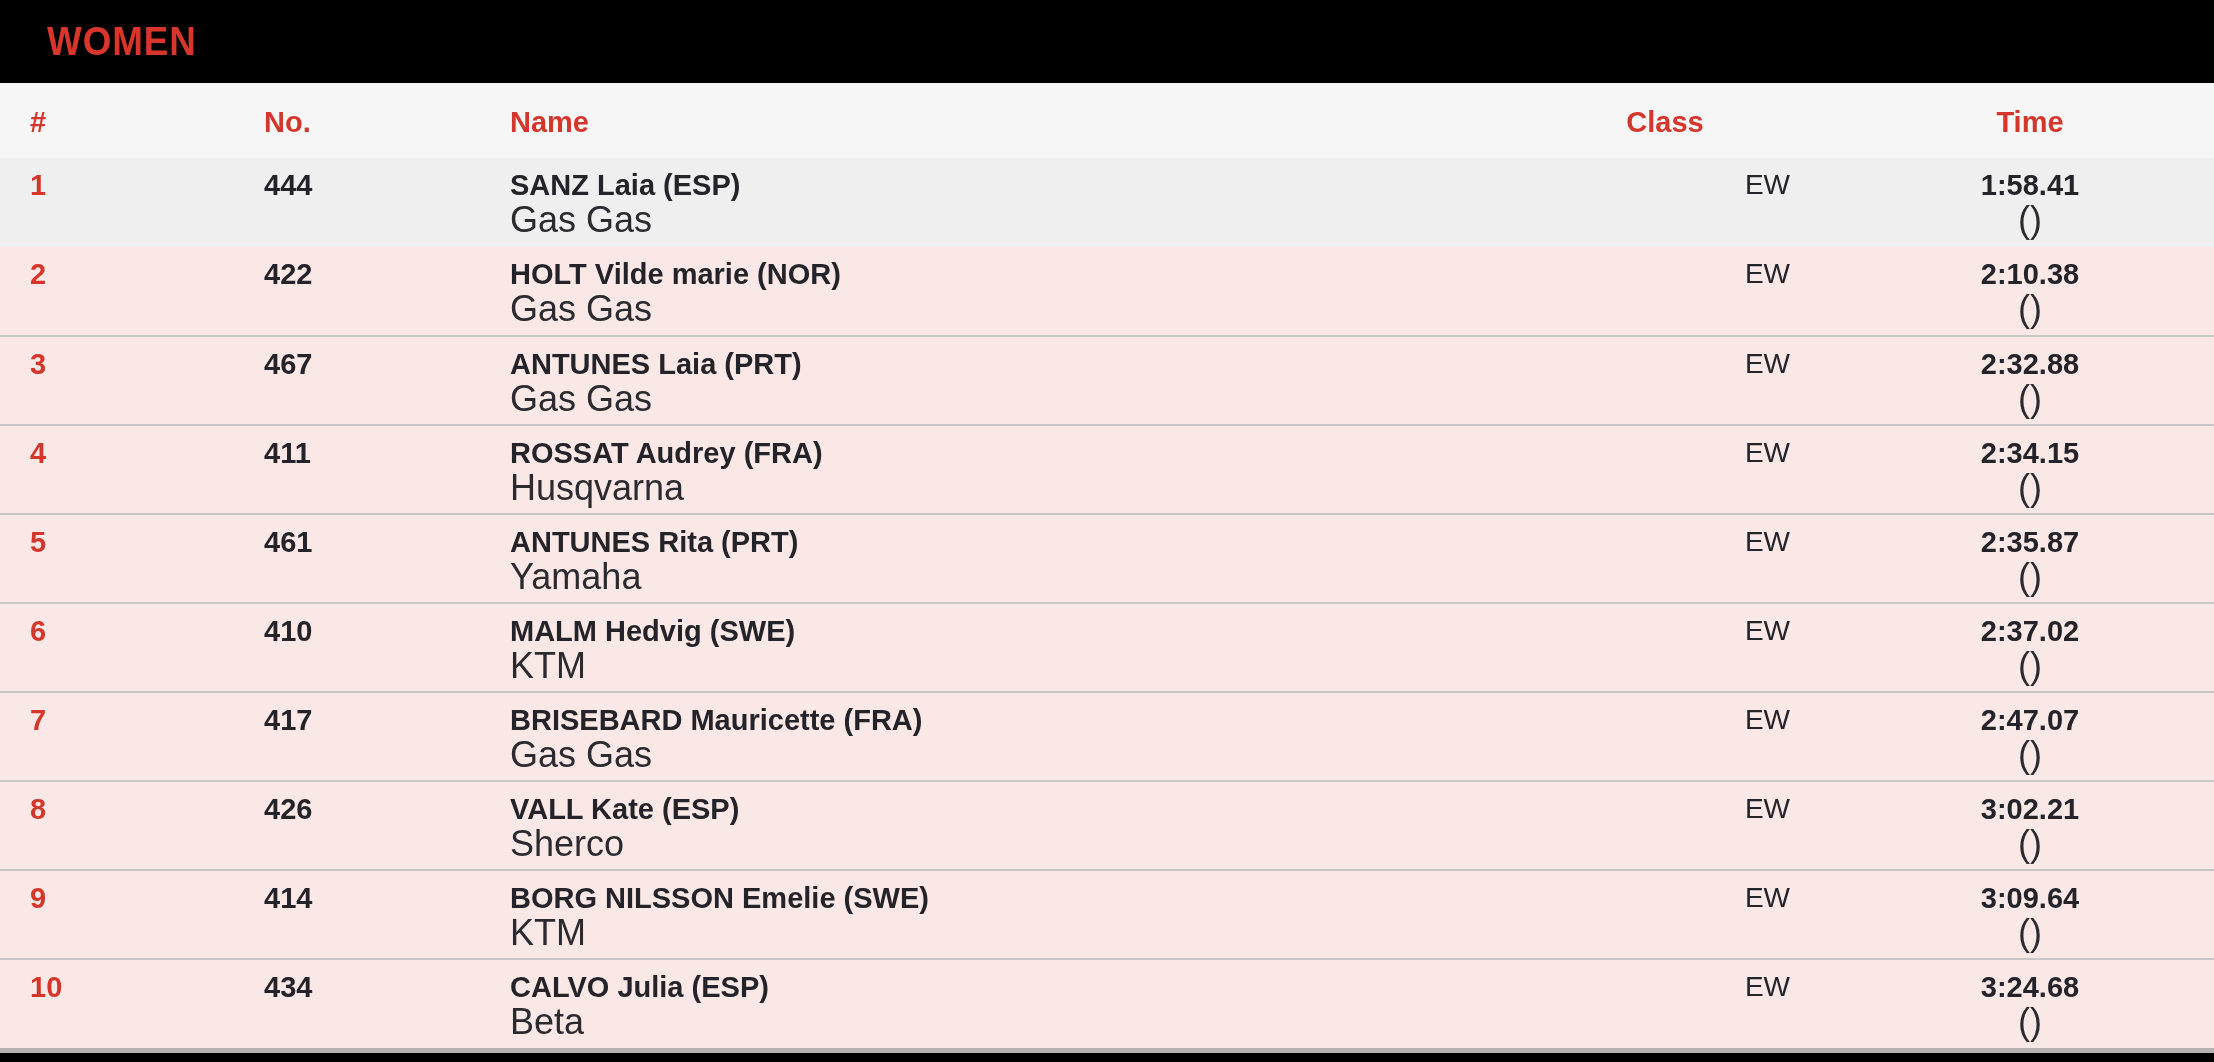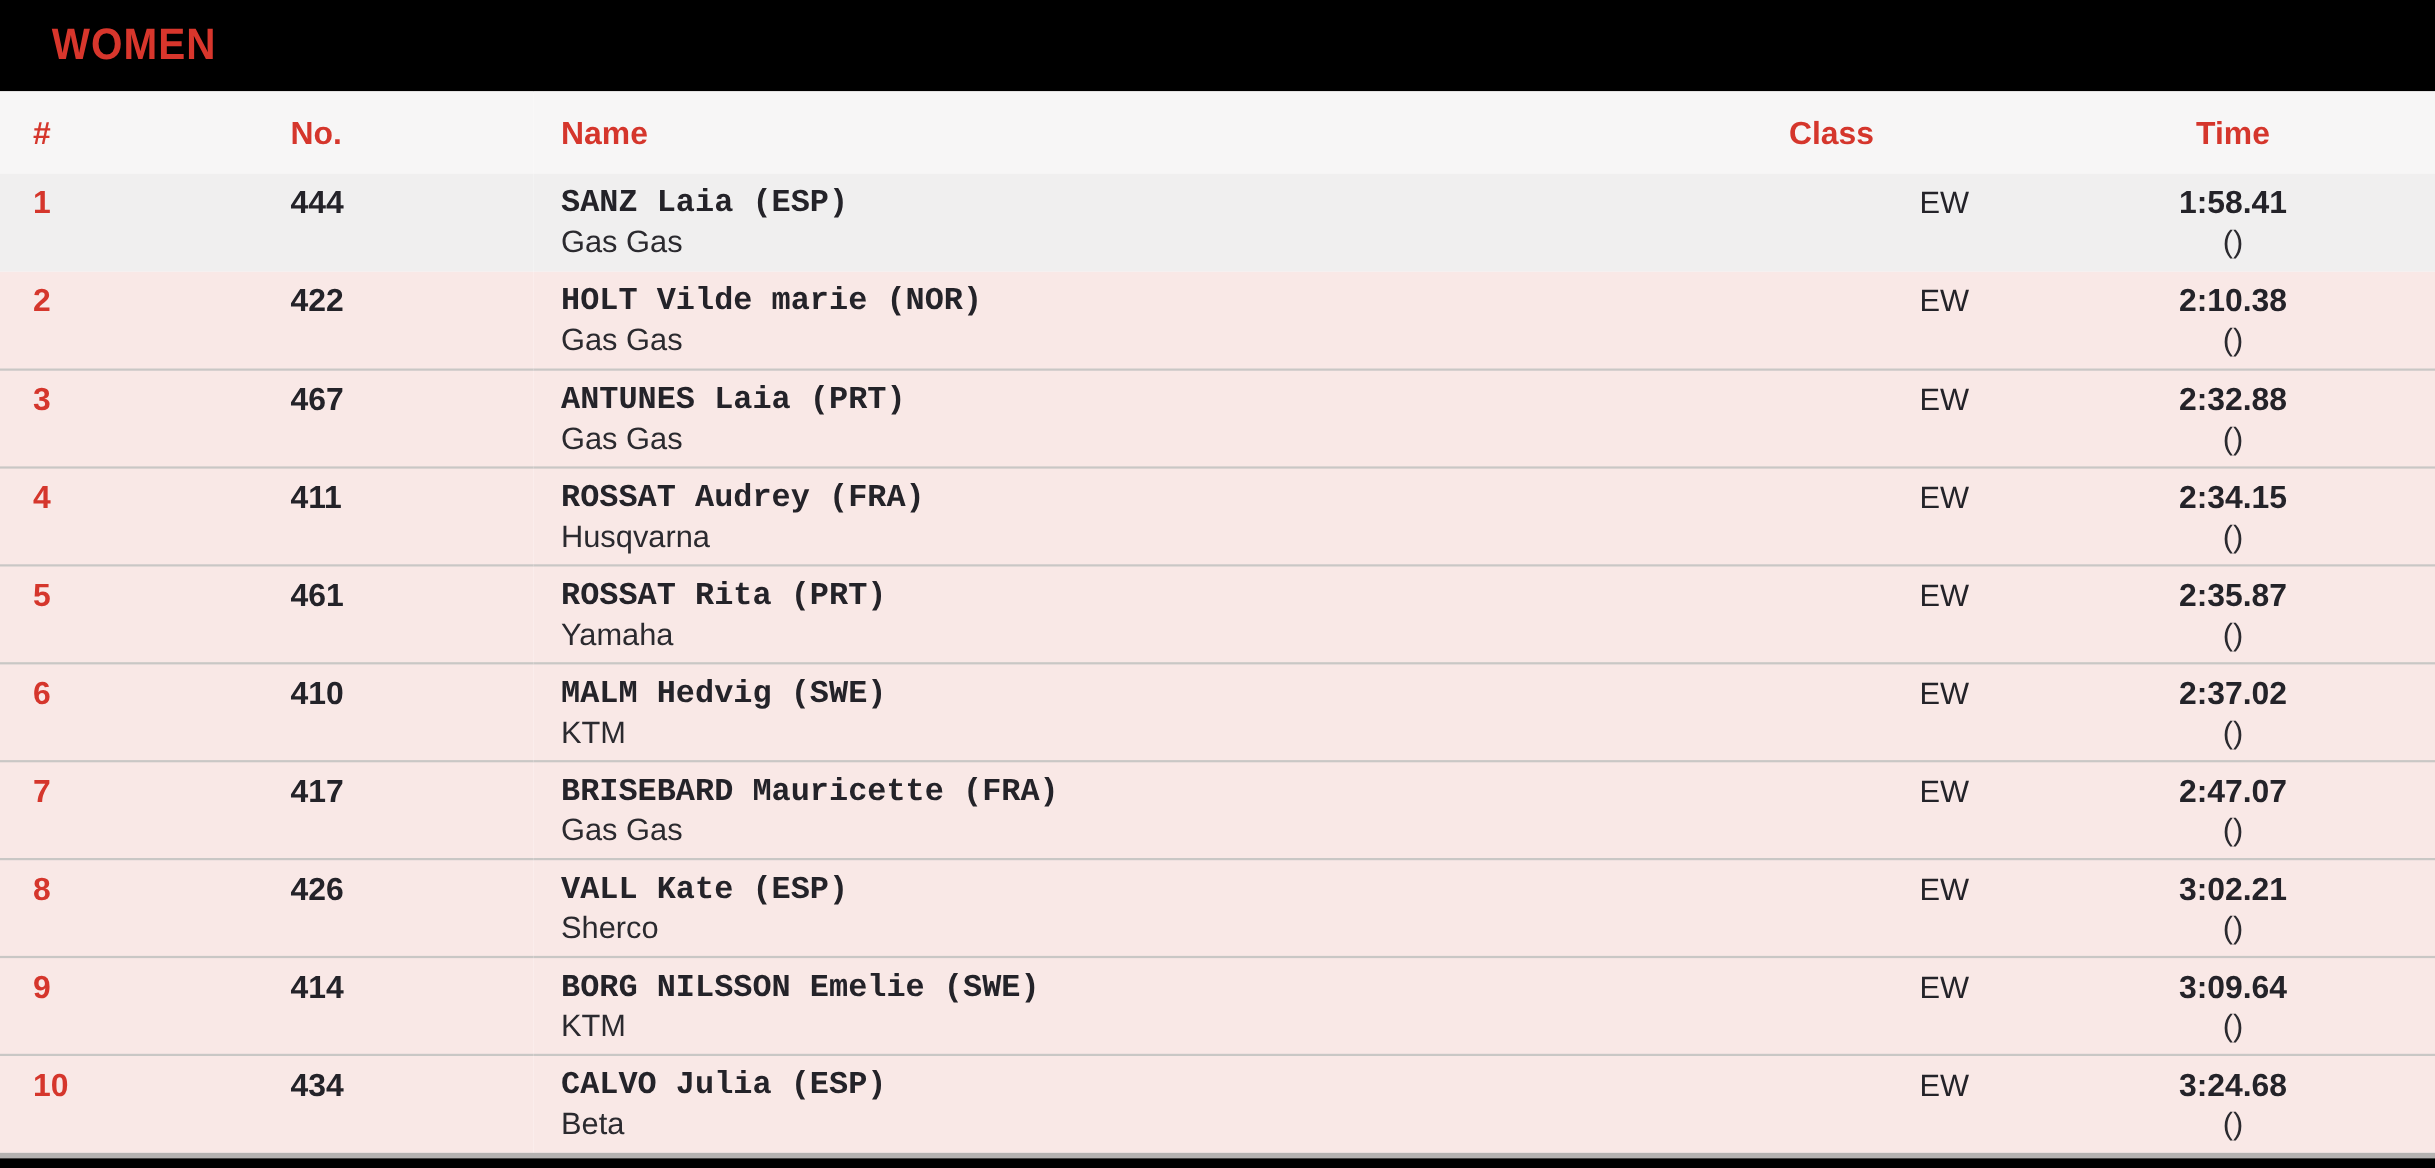--- a/index.html
+++ b/index.html
@@ -34,25 +34,25 @@
   th.h-name { padding-left: 25px; }
   th.h-class{ text-align: center; }
   th.h-time { text-align: center; padding-left: 56px; }
 
   tbody tr { height: 89px; background: #f9e8e6; }
   tbody tr:first-child { background: #f0efef; }
   tbody tr:nth-child(n+3) { border-top: 2px solid #c9c7c5; }
 
   tbody td { vertical-align: top; padding-top: 10px; }
   .l1 { line-height: 34px; font-size: 29px; }
-  .l2 { line-height: 36px; font-size: 28px; font-weight: 400; color: #2b2a2f; }
+  .l2 { line-height: 36px; font-size: 36px; font-weight: 400; color: #2b2a2f; }
 
   td.c-rank .l1 { color: #d5362c; font-weight: 700; padding-left: 30px; }
   td.c-no   .l1 { font-weight: 700; padding-left: 24px; }
-  td.c-name .l1 { font-weight: 700; padding-left: 25px; font-family: Liberation Mono, monospace; }
+  td.c-name .l1 { font-weight: 700; padding-left: 25px; }
   td.c-name .l2 { padding-left: 25px; }
   td.c-class .l1 { font-weight: 400; text-align: right; font-size: 28px; }
   td.c-time { text-align: center; padding-left: 56px; }
   td.c-time .l1 { font-weight: 700; }
 
   .bottom-divider { height: 5px; background: #b5b2b1; flex: none; }
   .bottom-black { height: 9px; background: #000000; flex: none; margin-top: auto; }
 </style>
 </head>
 <body>
@@ -163,21 +163,21 @@
       </tr>
 
       <tr>
         <td class="c-rank">
             <div class="l1">5</div>
           </td>
         <td class="c-no">
             <div class="l1">461</div>
           </td>
         <td class="c-name">
-          <div class="l1">ROSSAT Rita (PRT)</div>
+          <div class="l1">ANTUNES Rita (PRT)</div>
           <div class="l2">Yamaha</div>
         </td>
         <td class="c-class">
             <div class="l1">EW</div>
           </td>
         <td class="c-time">
           <div class="l1">2:35.87</div>
           <div class="l2">()</div>
         </td>
       </tr>

